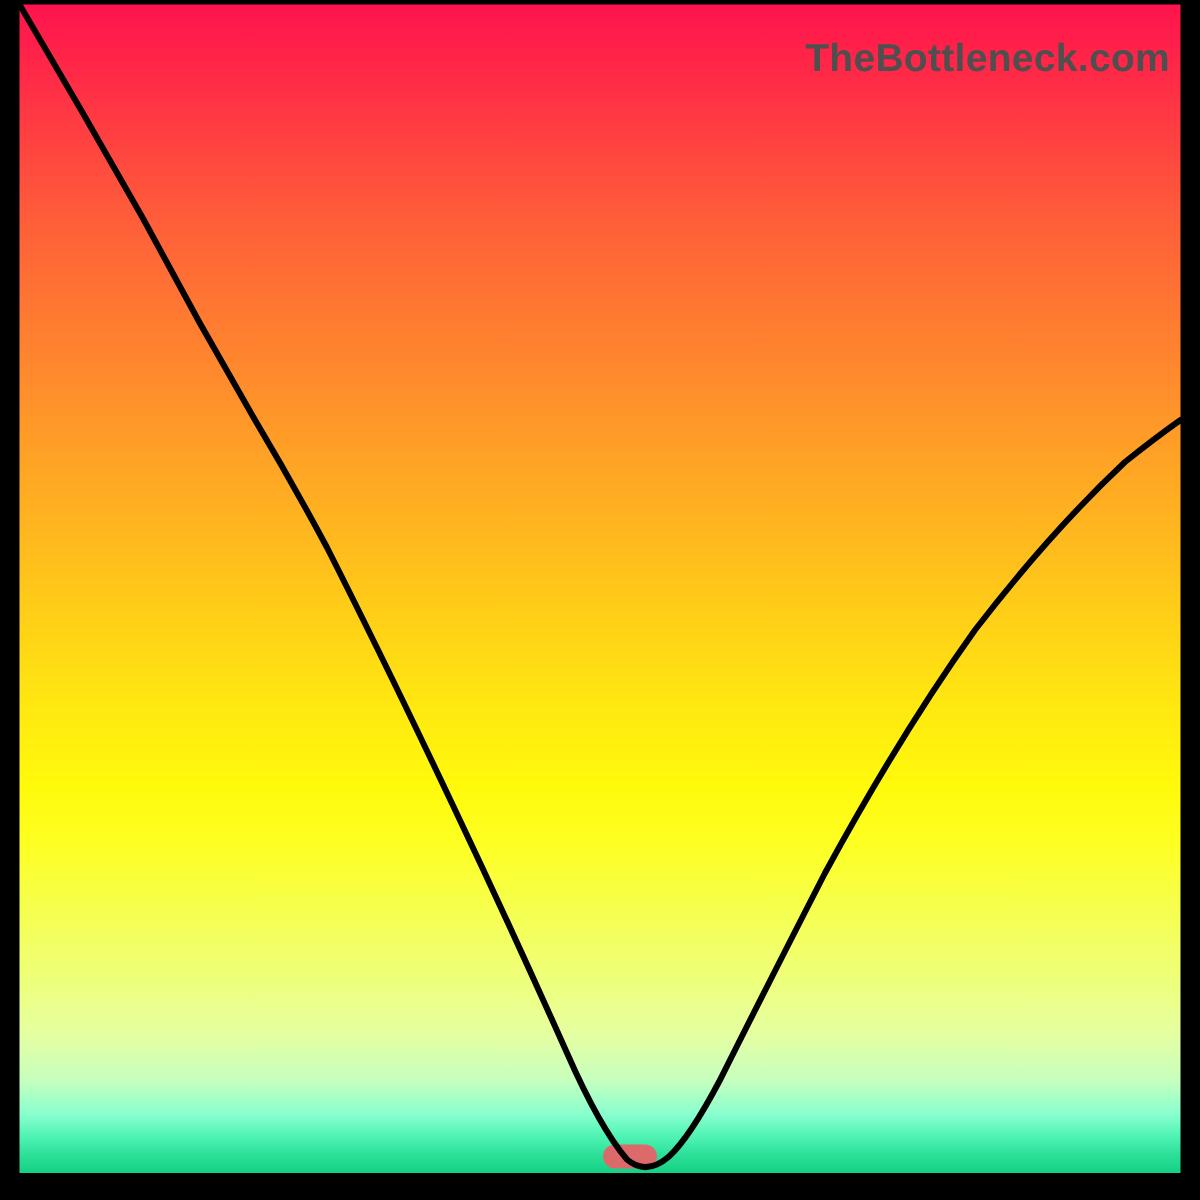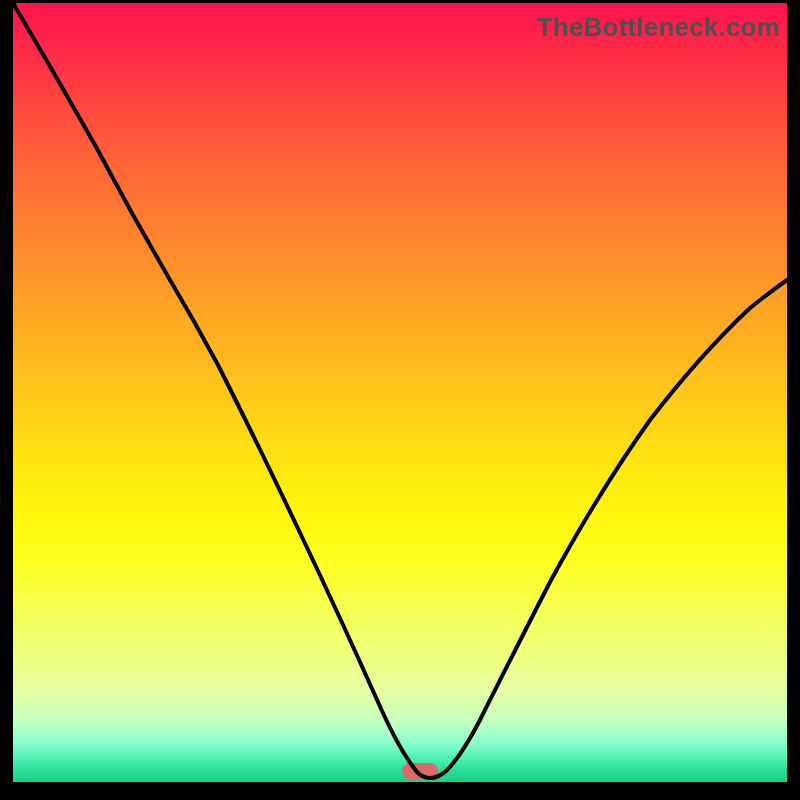--- a/index.html
+++ b/index.html
@@ -35,21 +35,21 @@
       #e6ffa0 88%,
       #c7ffbe 92%,
       #88ffce 95%,
       #4cf2b1 97%,
       #2bdf97 98.5%,
       #14d184 100%
     );
   }
   .watermark {
     position: absolute;
-    top: 12px;
+    top: 23px;
     right: 20px;
     color: #4f4f4f;
     font-size: 26px;
     font-weight: 600;
     letter-spacing: 0.2px;
     z-index: 10;
   }
   .marker {
     position: absolute;
     background: #dd6a6a;

